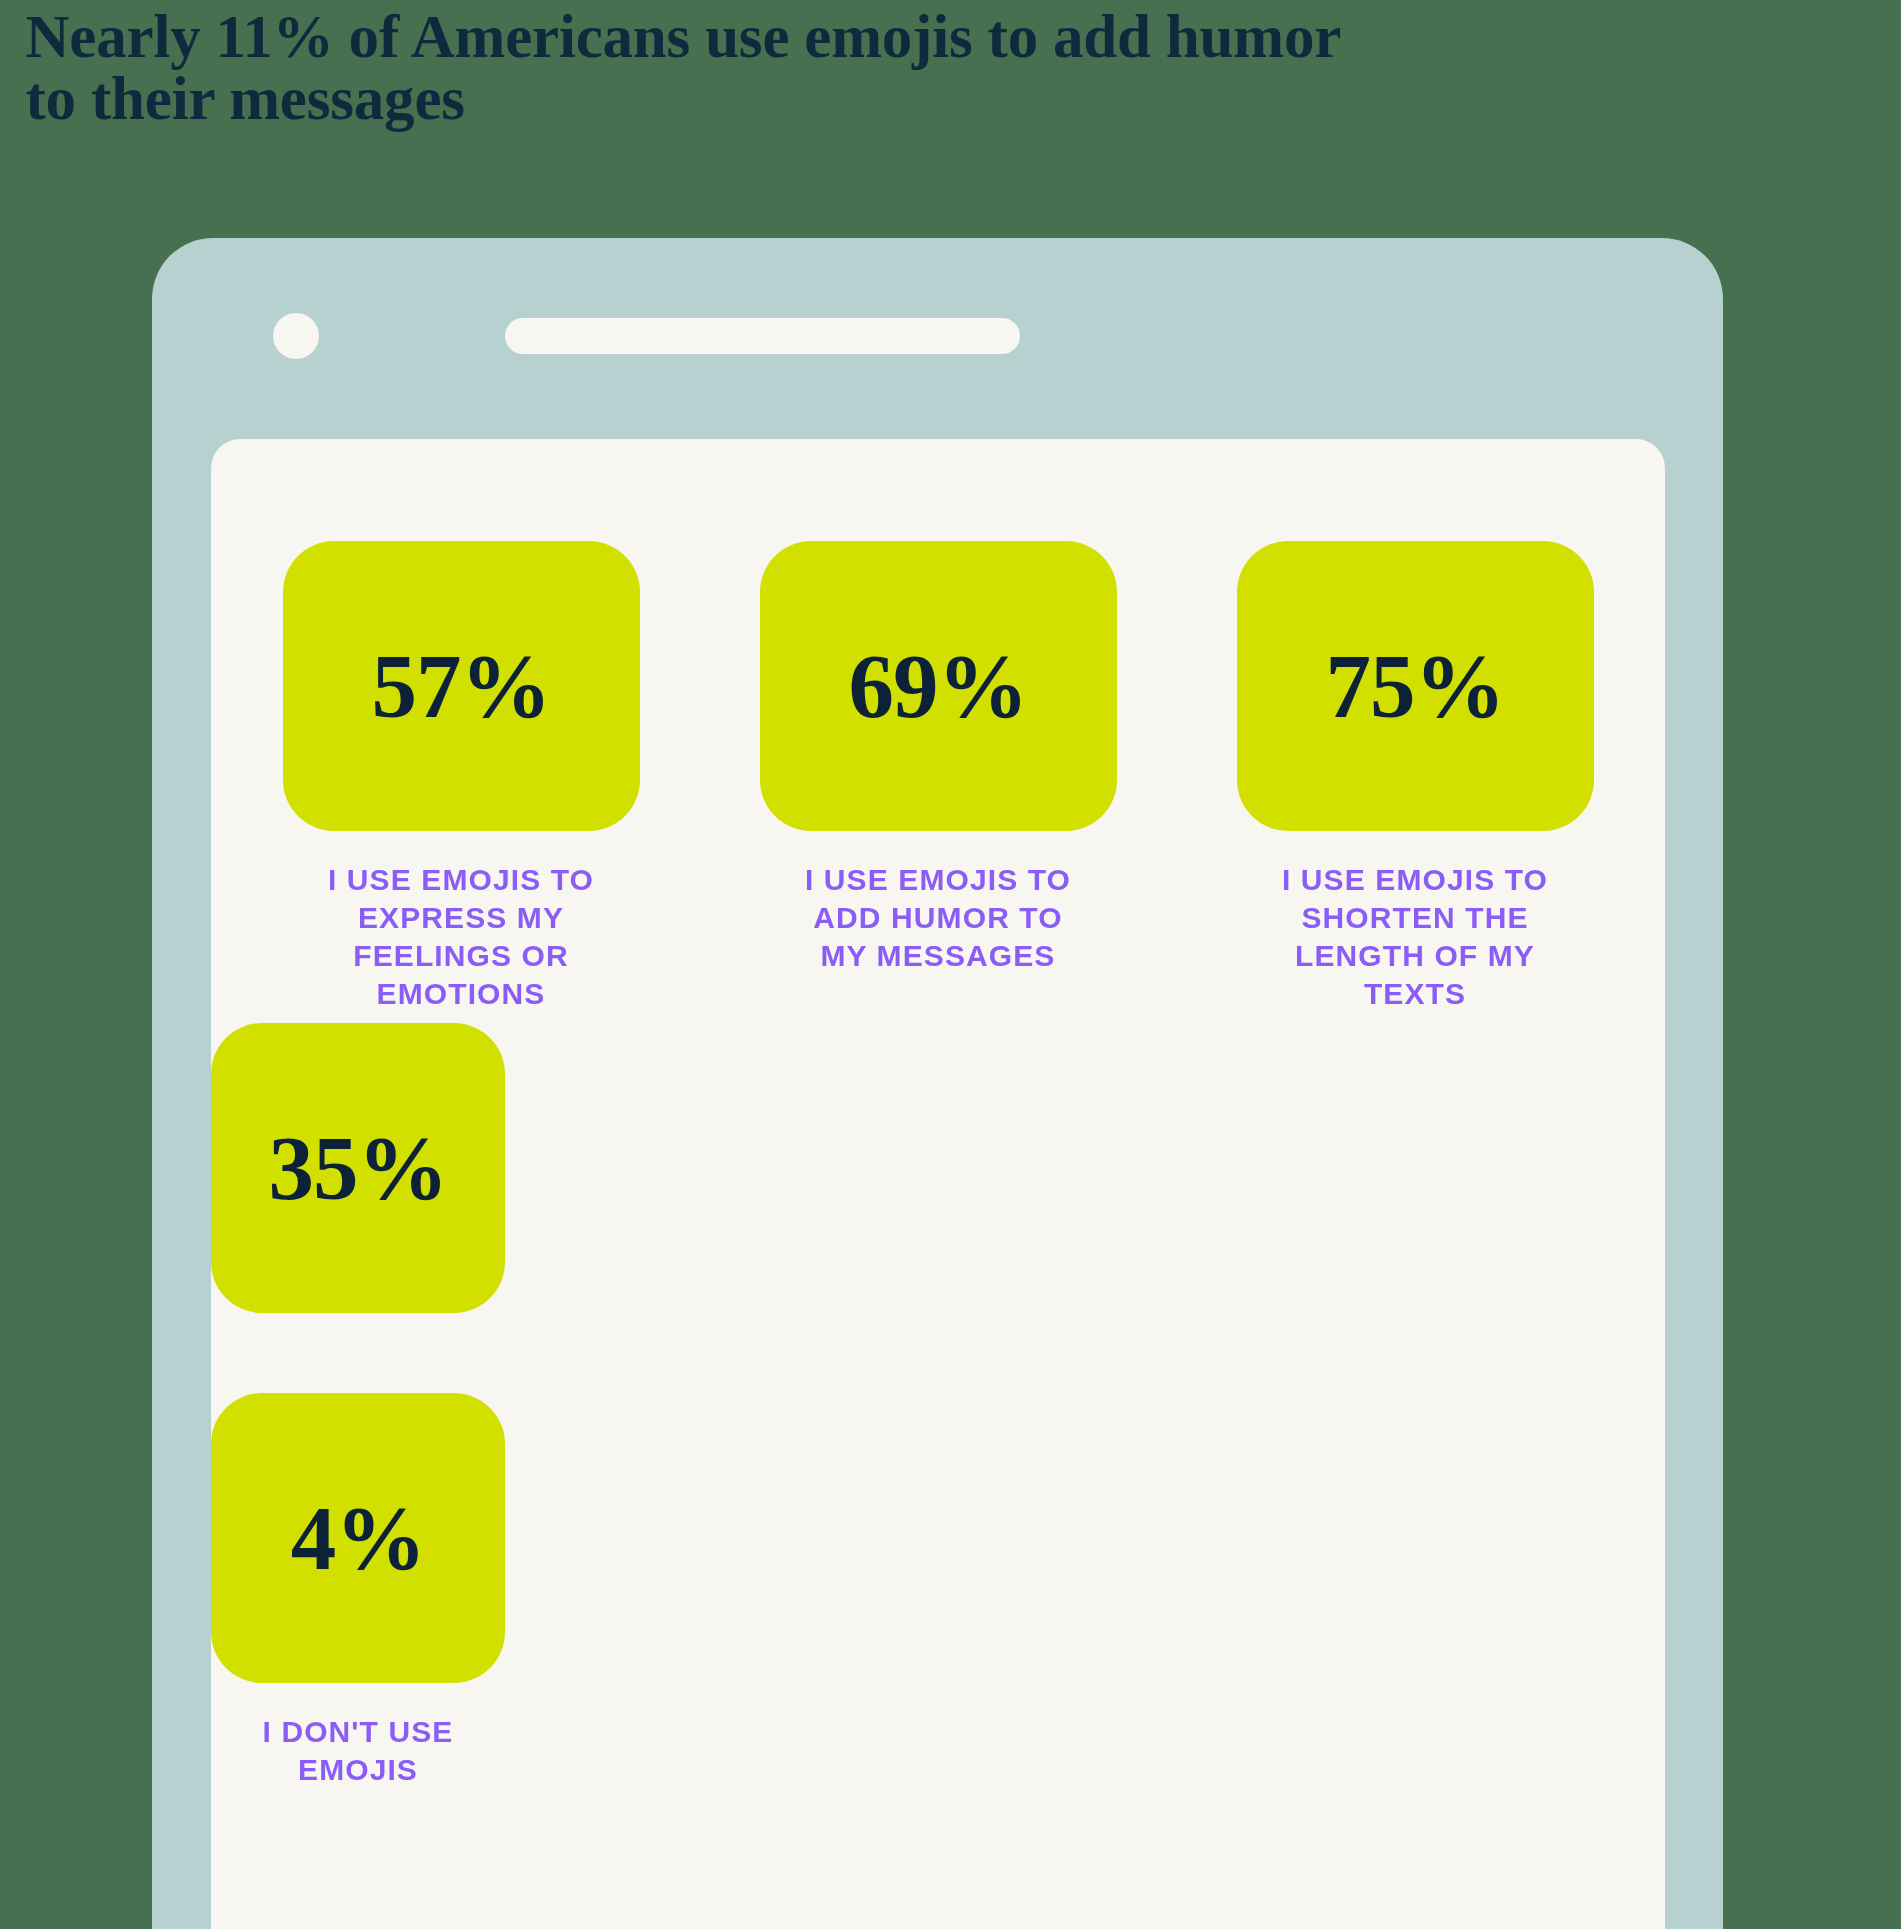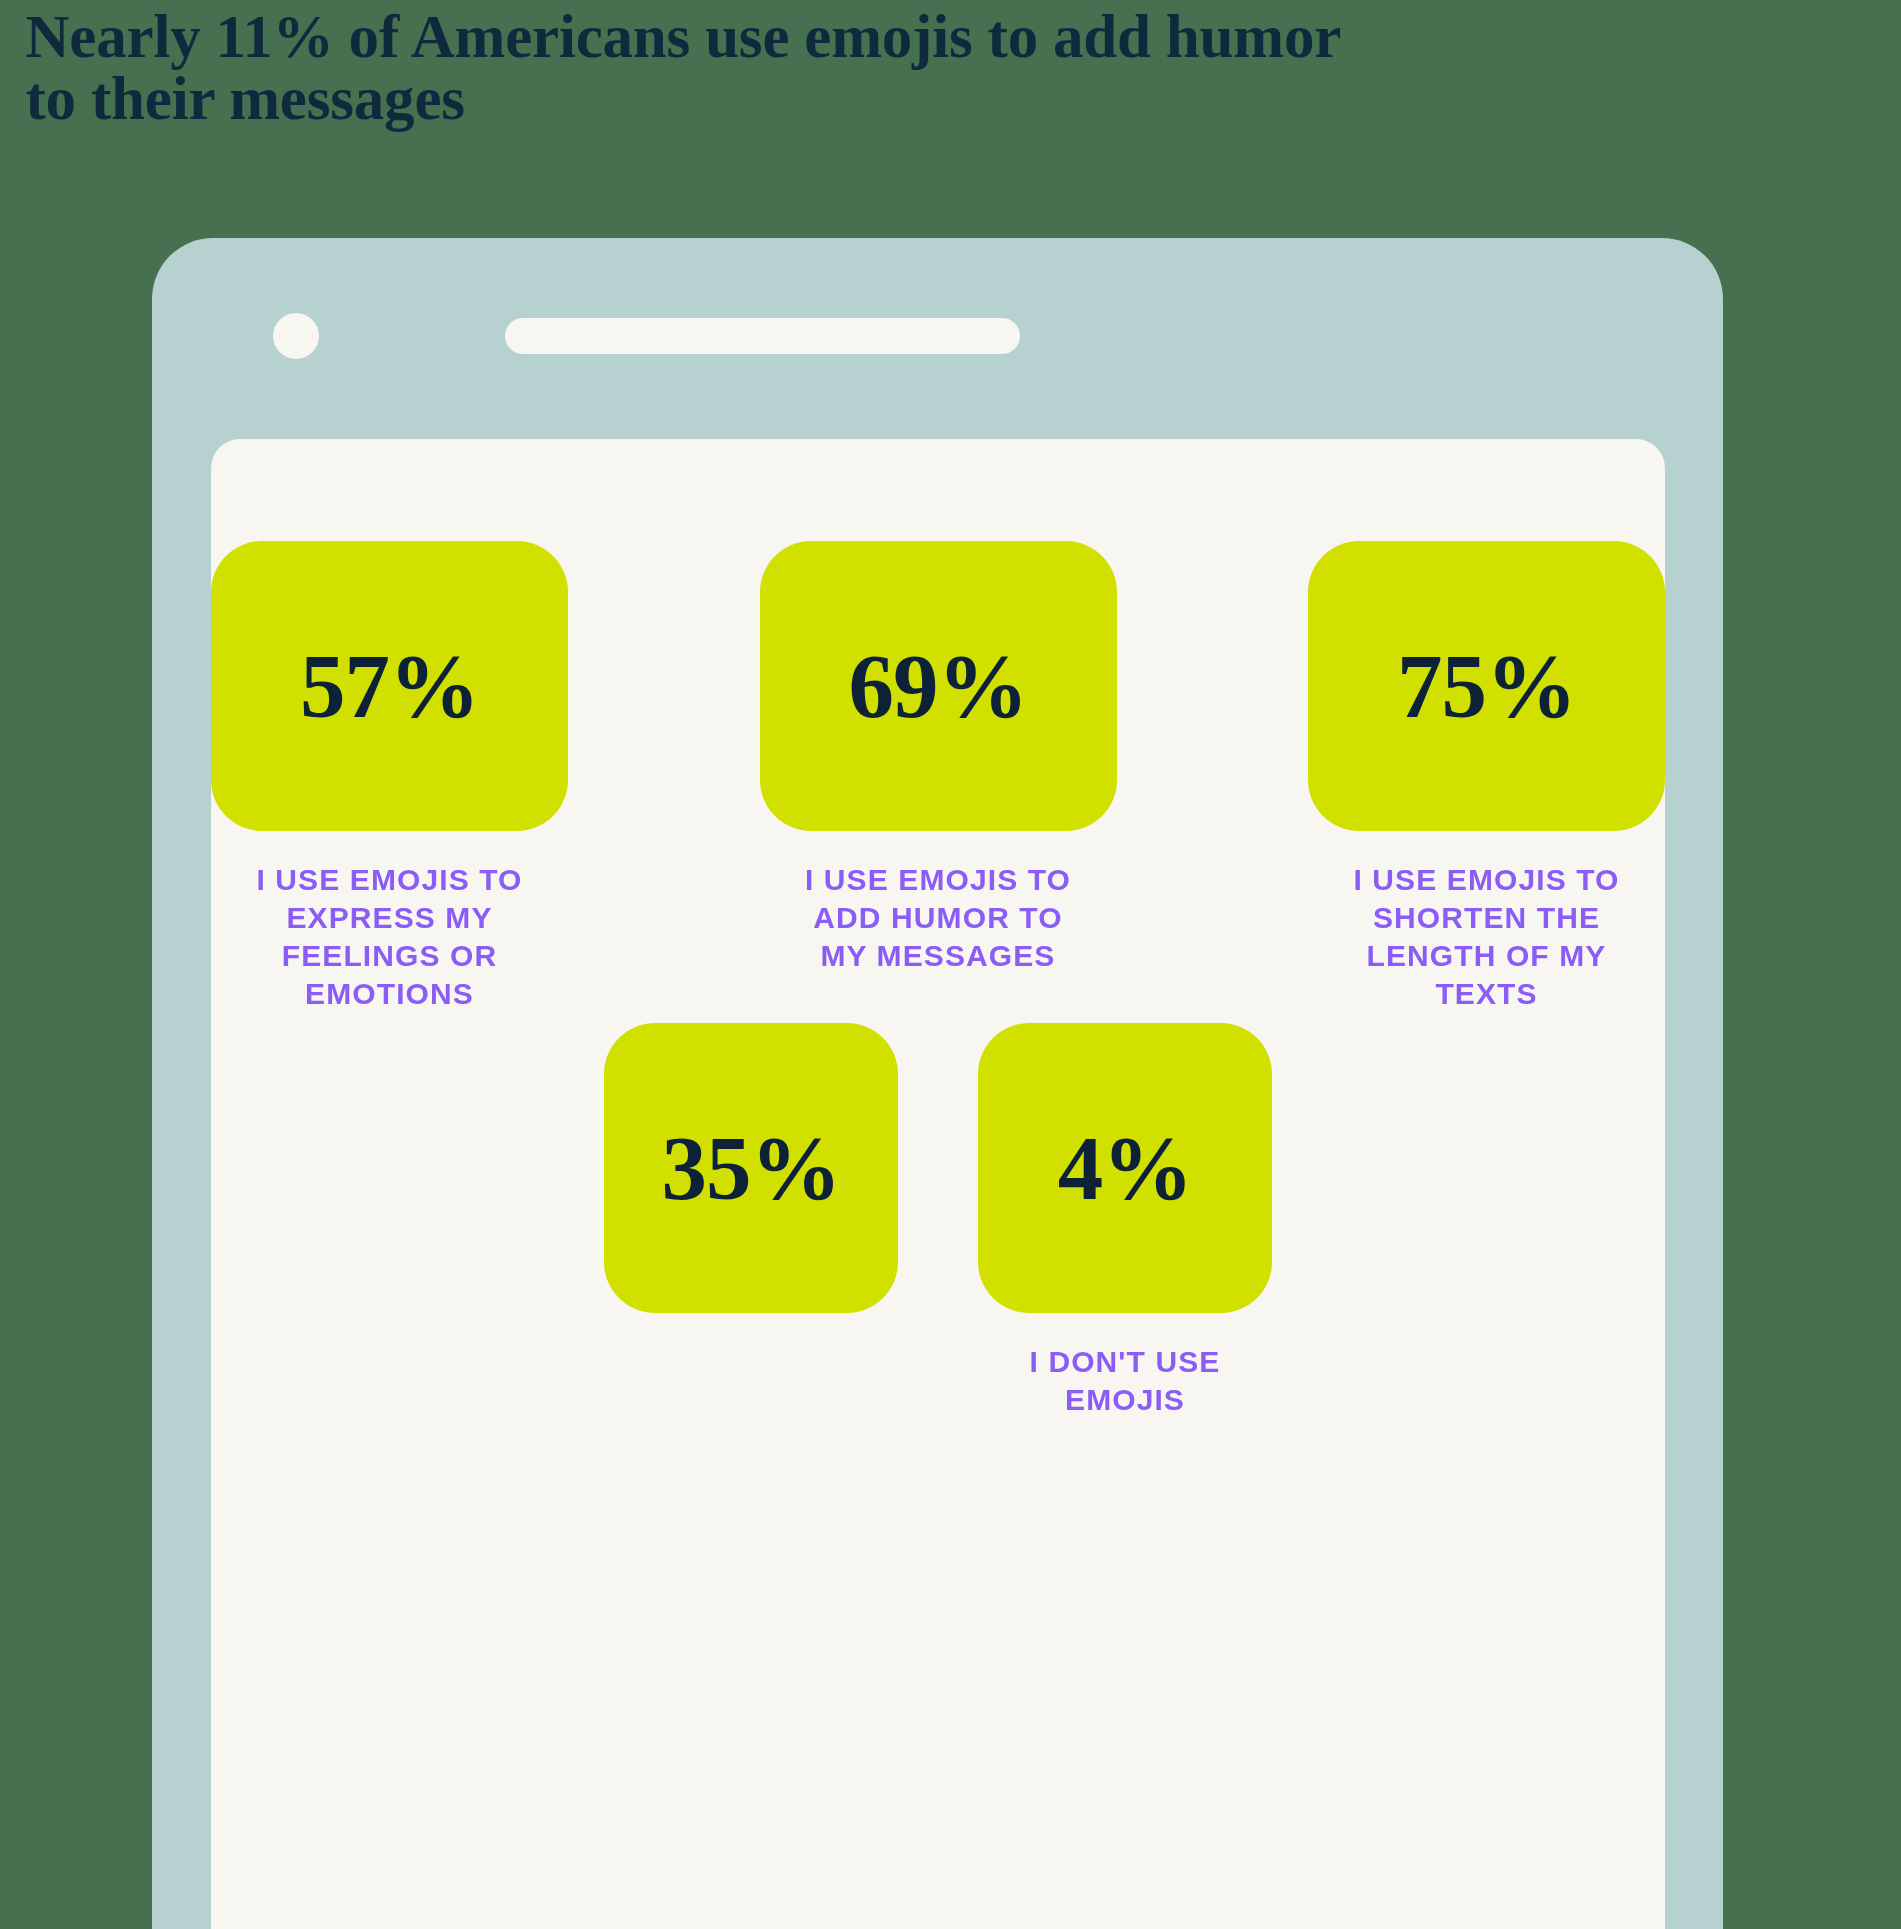--- a/index.html
+++ b/index.html
@@ -82,25 +82,25 @@
   }
 
   .row {
     display: flex;
     justify-content: center;
     align-items: flex-start;
   }
   .row-top {
     margin-top: 102px;
     gap: 120px;
-    justify-content: space-between;
   }
   .row-bottom {
     margin-top: 9.8px;
     gap: 80px;
+    flex-direction: column;
   }
 
   .stat {
     width: 357px;
     display: flex;
     flex-direction: column;
     align-items: center;
   }
   .stat-bottom { width: 294px; }
 

